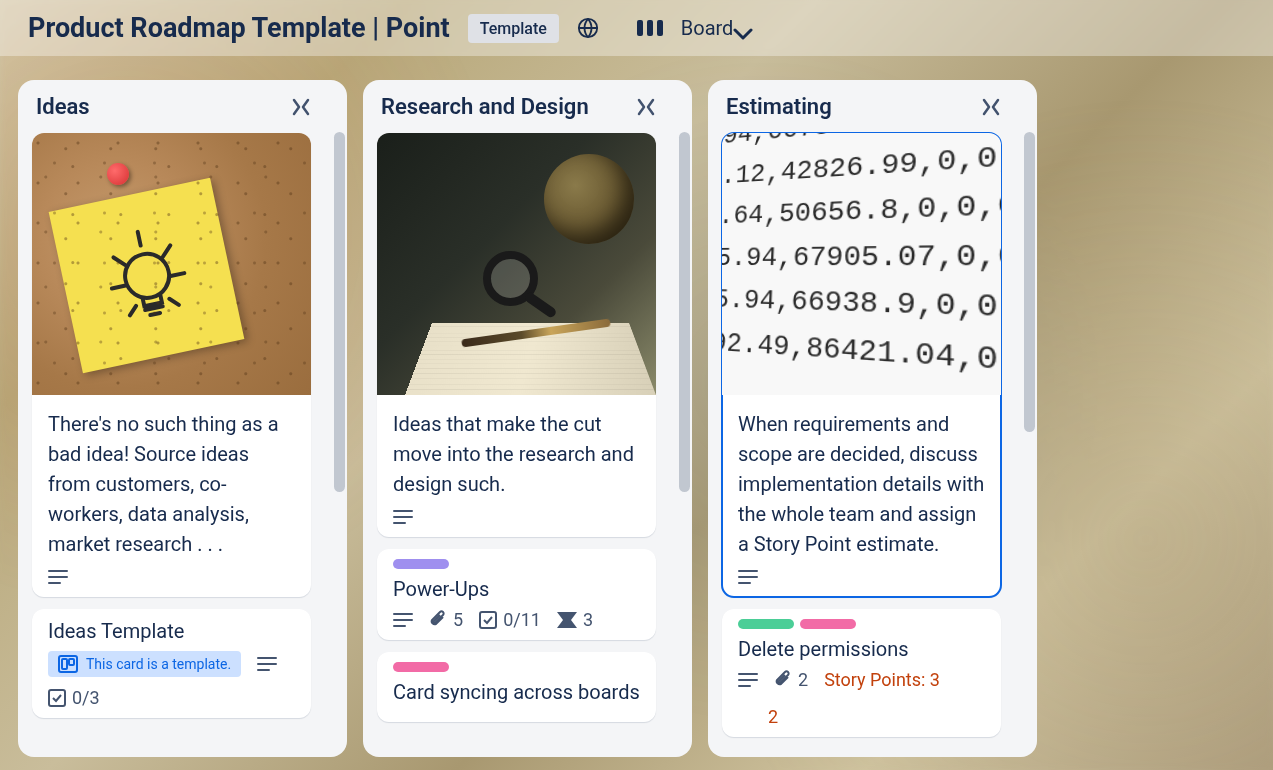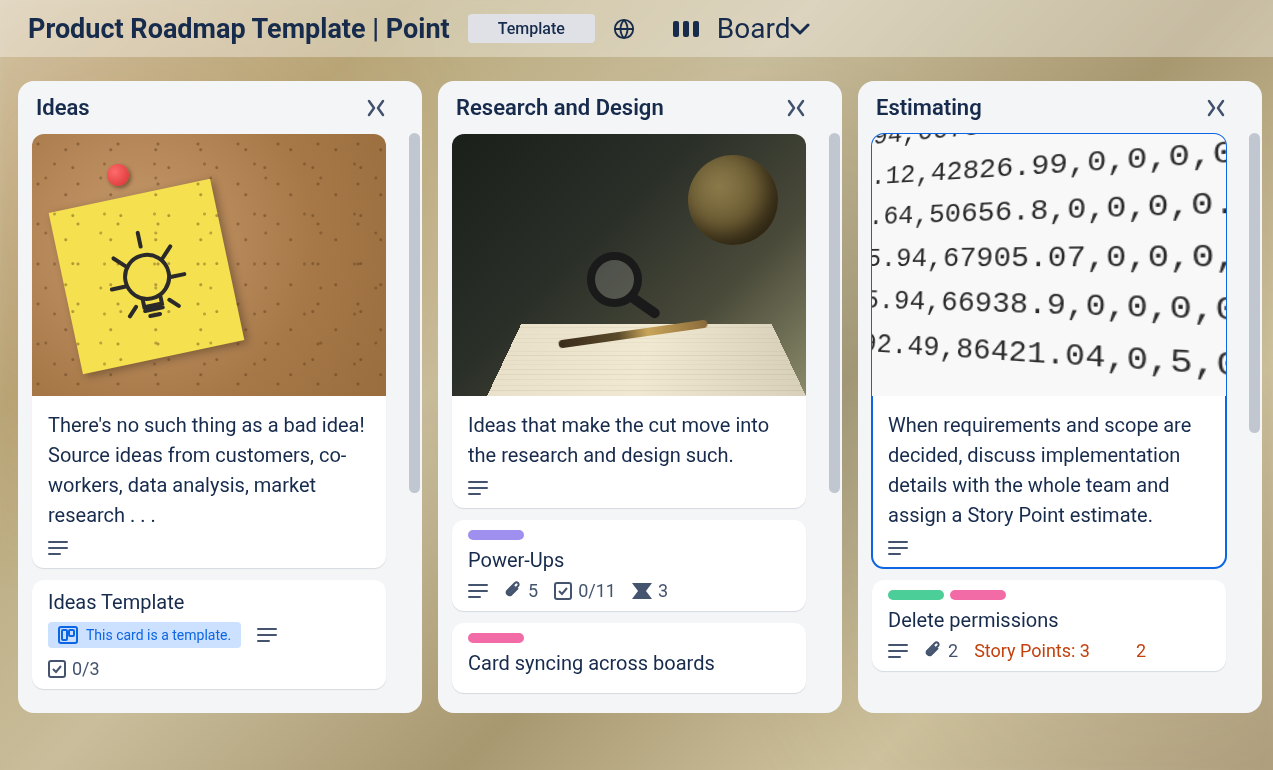--- a/index.html
+++ b/index.html
@@ -32,45 +32,45 @@
 .board-title {
   font-size: 27px;
   font-weight: 700;
   color: #172b4d;
 }
 .template-badge {
   background: #dfe1e6;
   color: #172b4d;
   font-size: 16px;
   font-weight: 500;
-  padding: 5px 30px;
+  padding: 5px 12px;
   border-radius: 4px;
 }
 .globe-icon, .bars-icon {
   color: #172b4d;
   display: flex;
   align-items: center;
 }
 .board-label {
-  font-size: 28px;
-  color: #172b4d;
-  display: flex;
-  align-items: center;
+  font-size: 20px;
+  color: #172b4d;
+  display: flex;
+  align-items: flex-end;
 }
 .chevron { display: inline-block; }
 .board-area {
   position: relative;
   display: flex;
   gap: 16px;
   padding: 24px 18px;
 }
 .list {
   background: #f4f5f7;
   border-radius: 16px;
-  width: 404px;
+  width: 329px;
   flex-shrink: 0;
   padding: 14px 24px 8px 14px;
   position: relative;
   max-height: 682px;
 }
 .list-header {
   display: flex;
   justify-content: space-between;
   align-items: center;
   padding: 0 8px 14px 4px;

